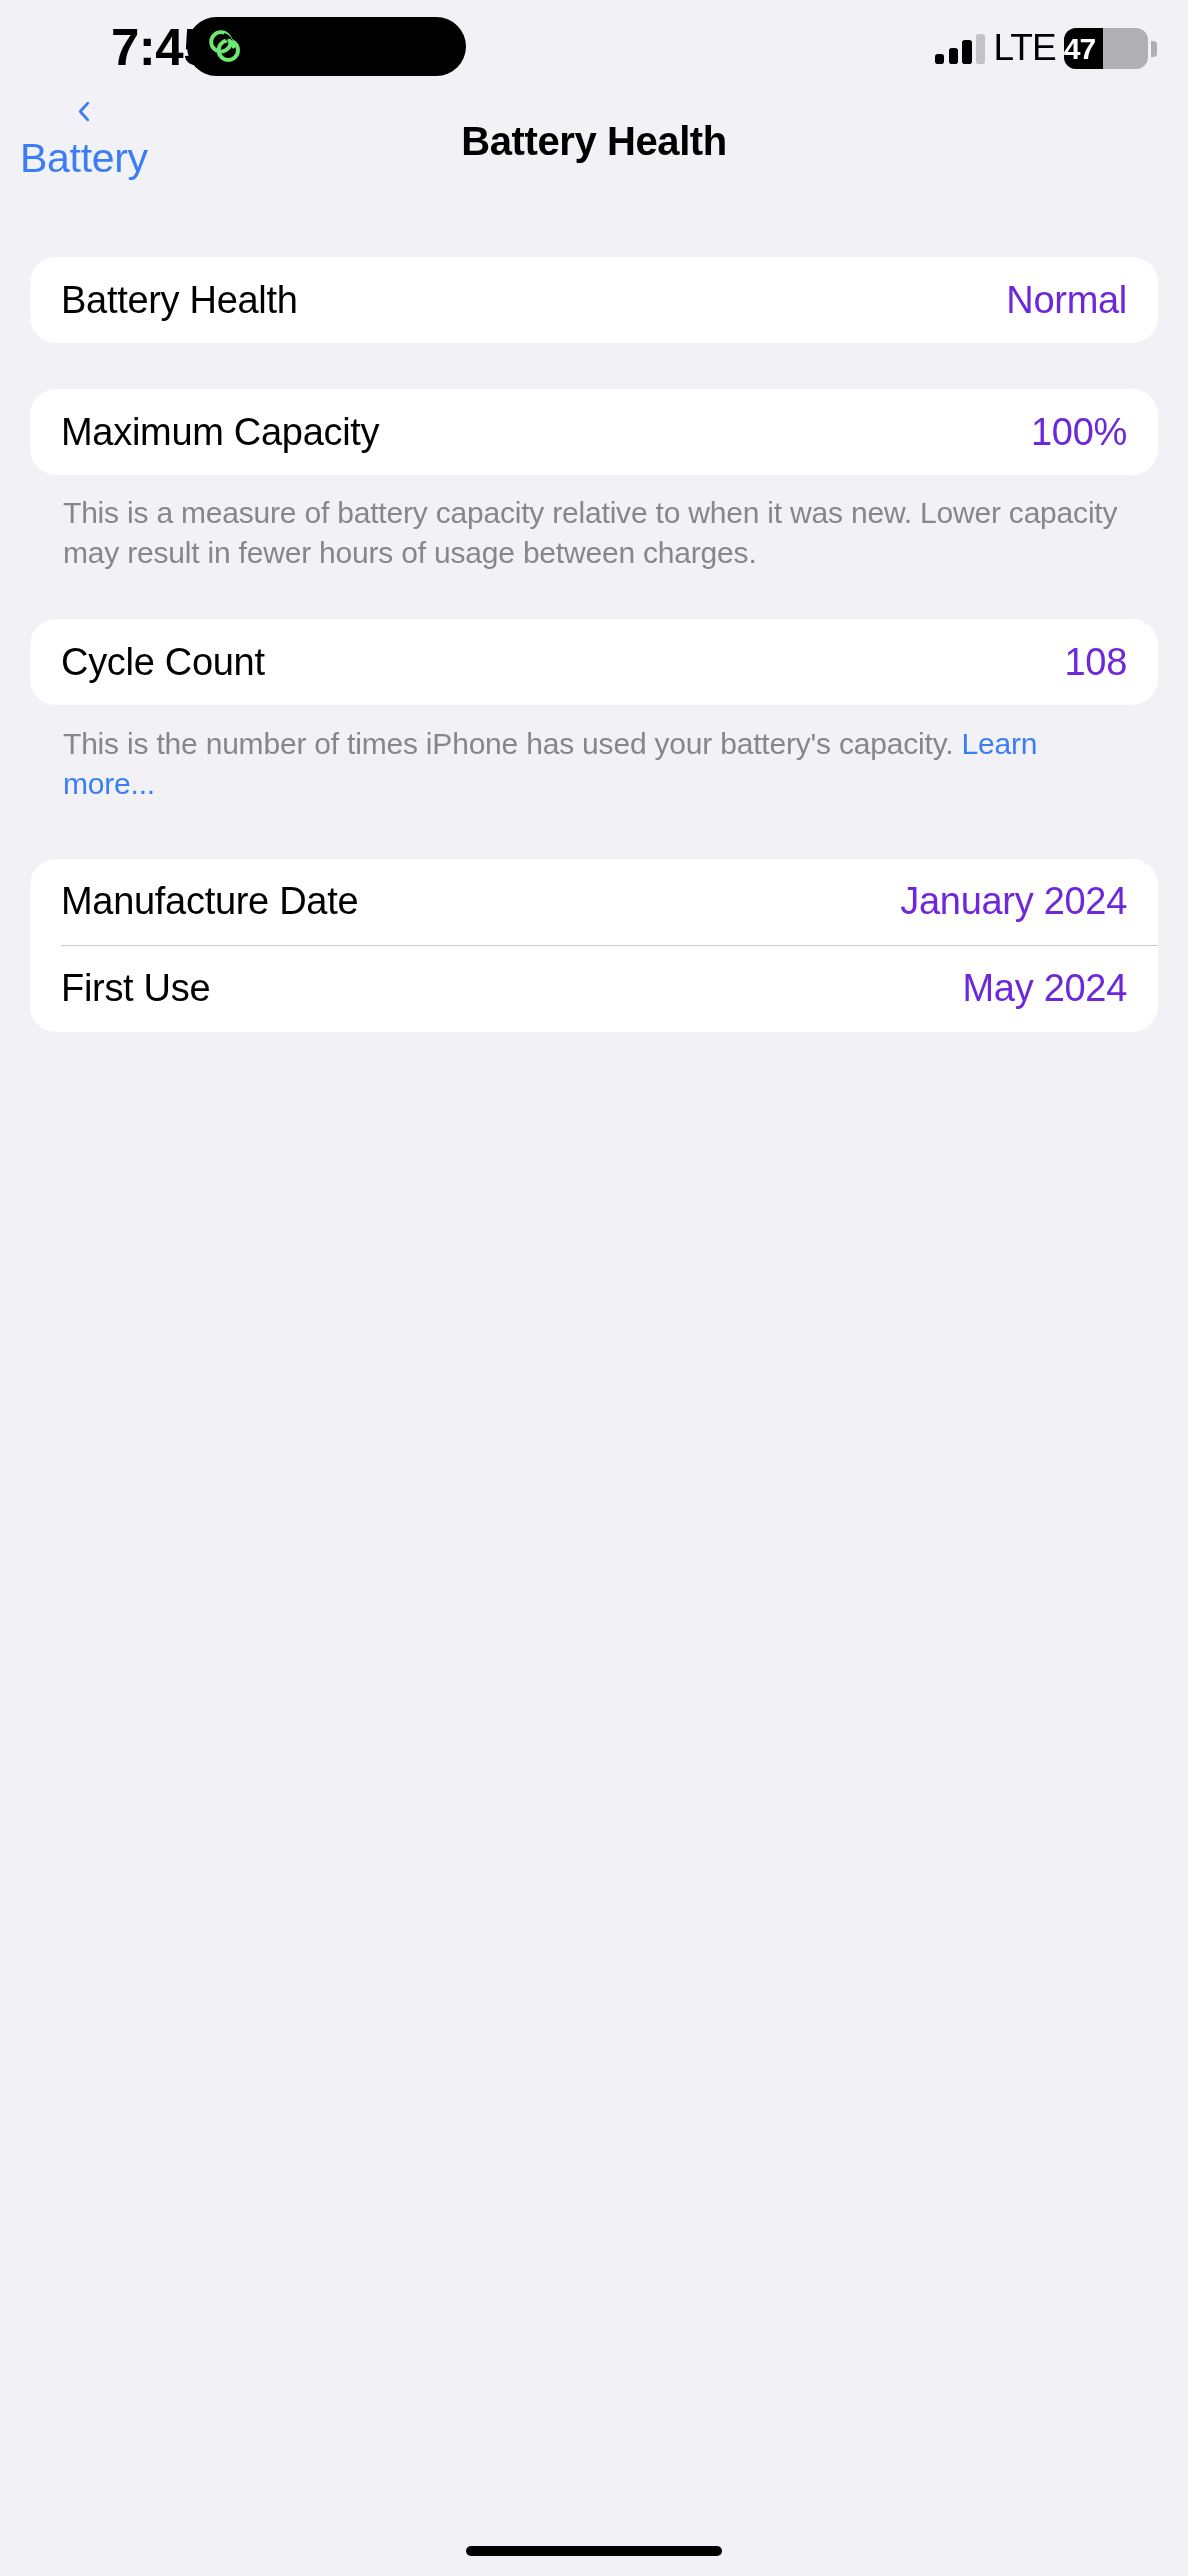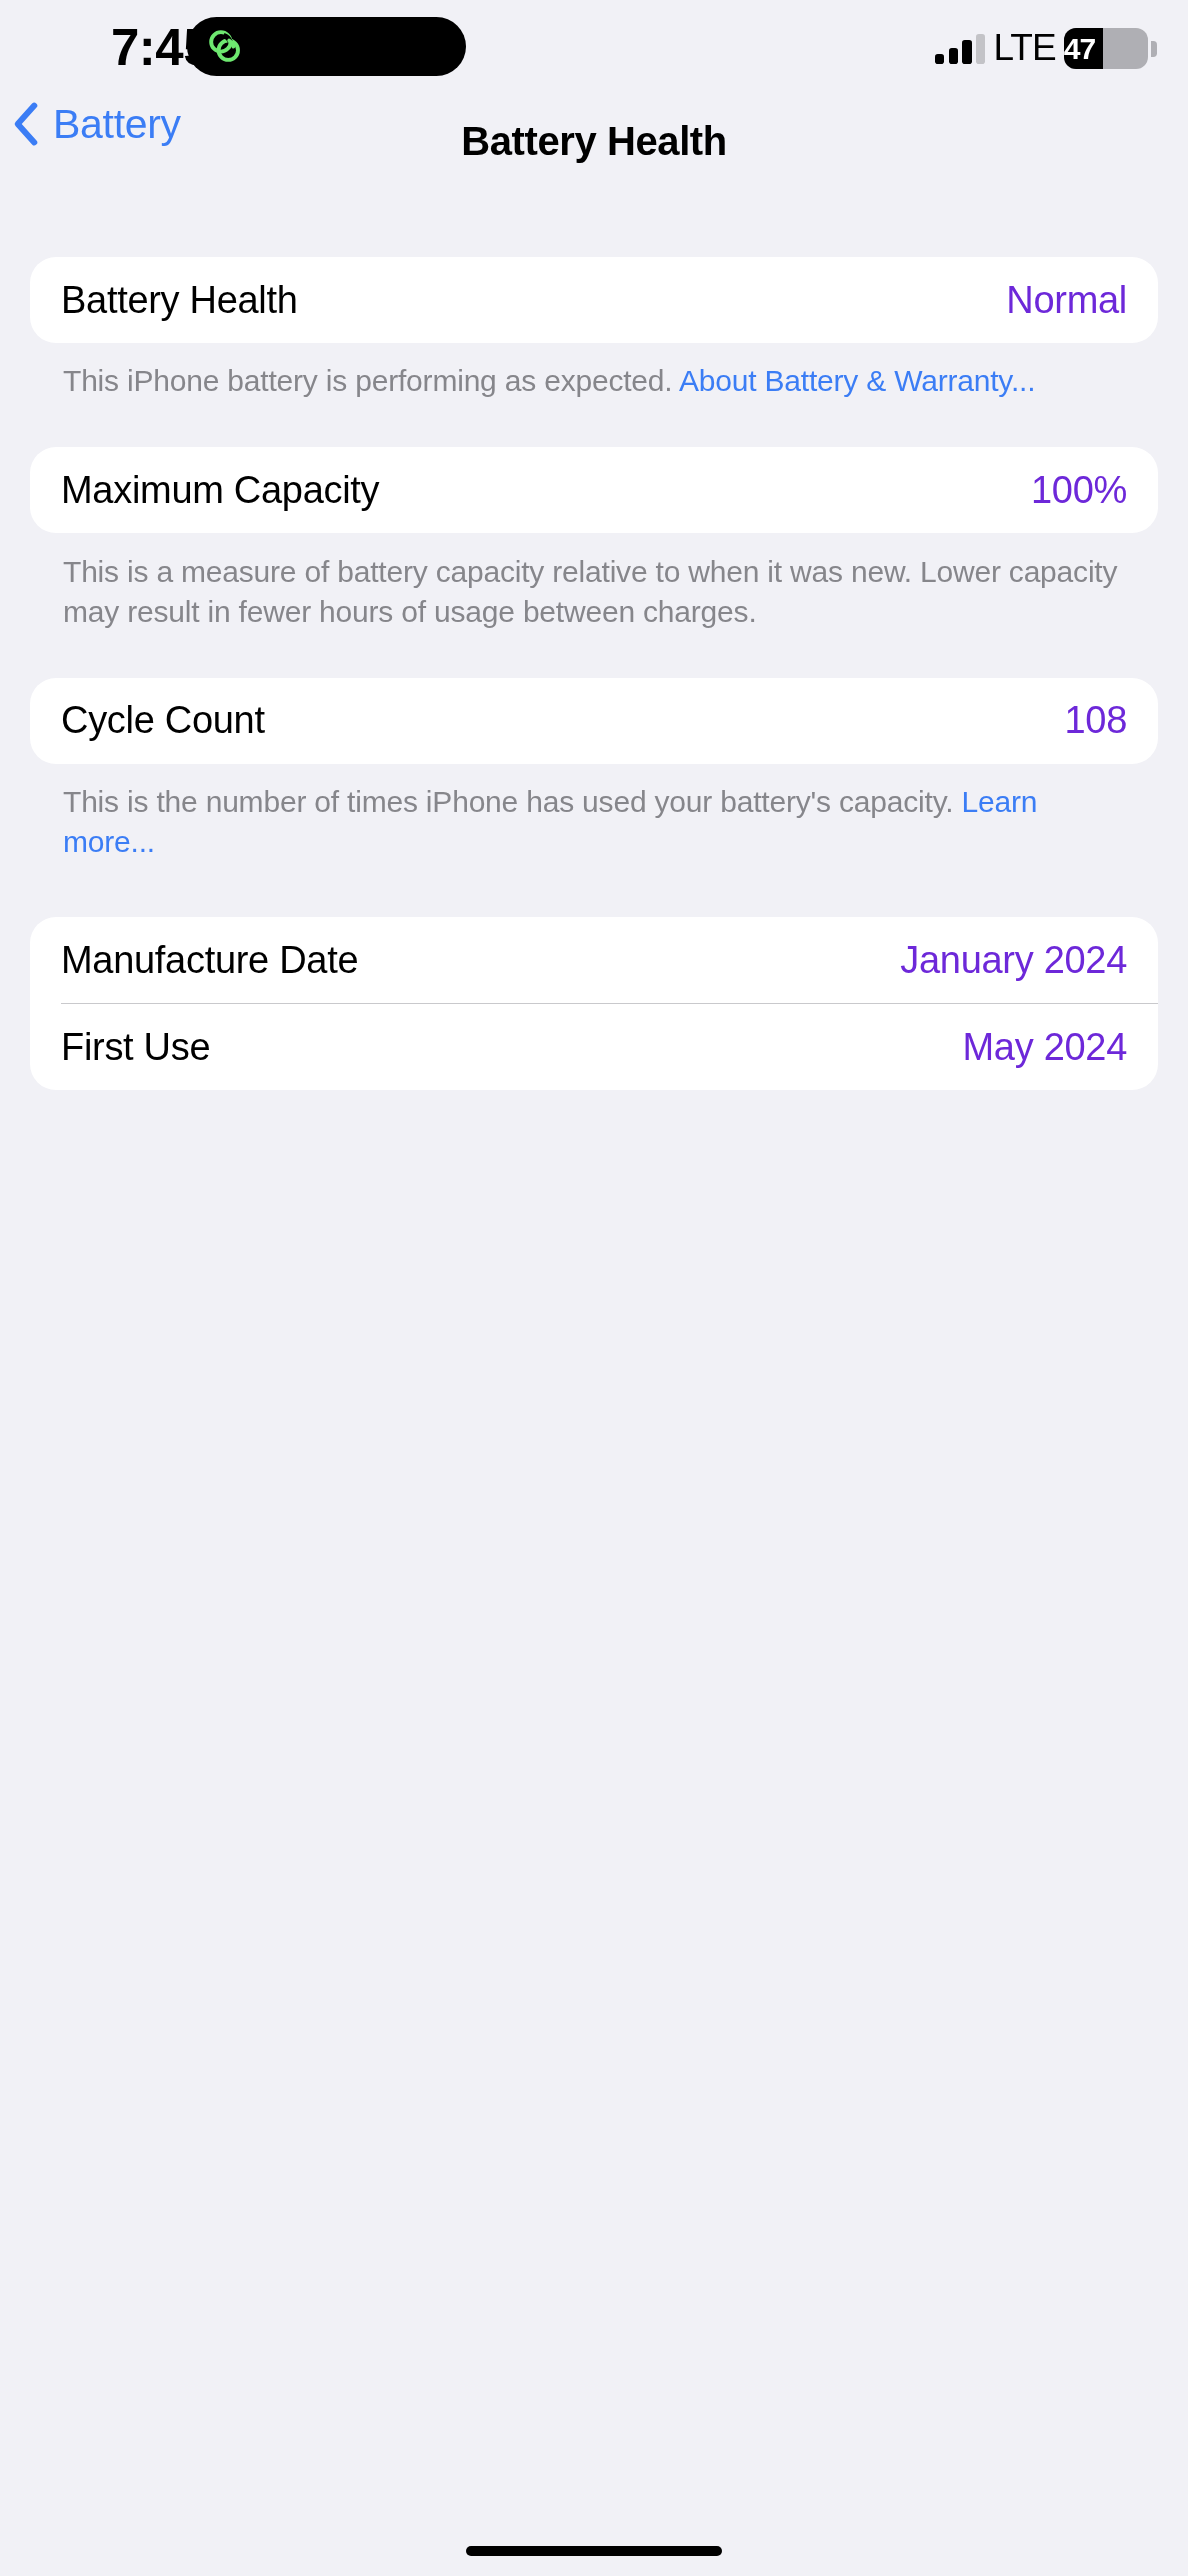--- a/index.html
+++ b/index.html
@@ -105,26 +105,27 @@
   .battery-wrap { display:flex; align-items:center; }
 
   
   .nav-bar {
     position:relative;
     height:81px;
     width:100%;
   }
   .nav-back {
     position:absolute;
-    left:12px; top:0;
+    left:20px; top:0;
     height:81px;
     display:flex;
-    align-items:flex-start;
+    align-items:center;
     gap:13px;
     cursor:pointer;
+    flex-direction:column;
   }
   .chev { display:block; }
   .nav-back-label {
     font-size:41px;
     color:#3B7DF5;
     letter-spacing:-0.3px;
   }
   .nav-title {
     position:absolute;
     left:0; right:0; top:0;
@@ -242,23 +243,20 @@
 <div class="content">
 
   <div class="top-gap"></div>
 
   <div class="card">
     <div class="row">
       <span class="row-label">Battery Health</span>
       <span class="row-value">Normal</span>
     </div>
   </div>
-  <div class="footer-text">
-    <span>This iPhone battery is performing as expected. </span><span class="lnk">About Battery &amp; Warranty...</span>
-  </div>
 
   <div class="gap-sm"></div>
 
   <div class="card">
     <div class="row">
       <span class="row-label">Maximum Capacity</span>
       <span class="row-value">100%</span>
     </div>
   </div>
   <div class="footer-text">This is a measure of battery capacity relative to when it was new. Lower capacity may result in fewer hours of usage between charges.</div>

